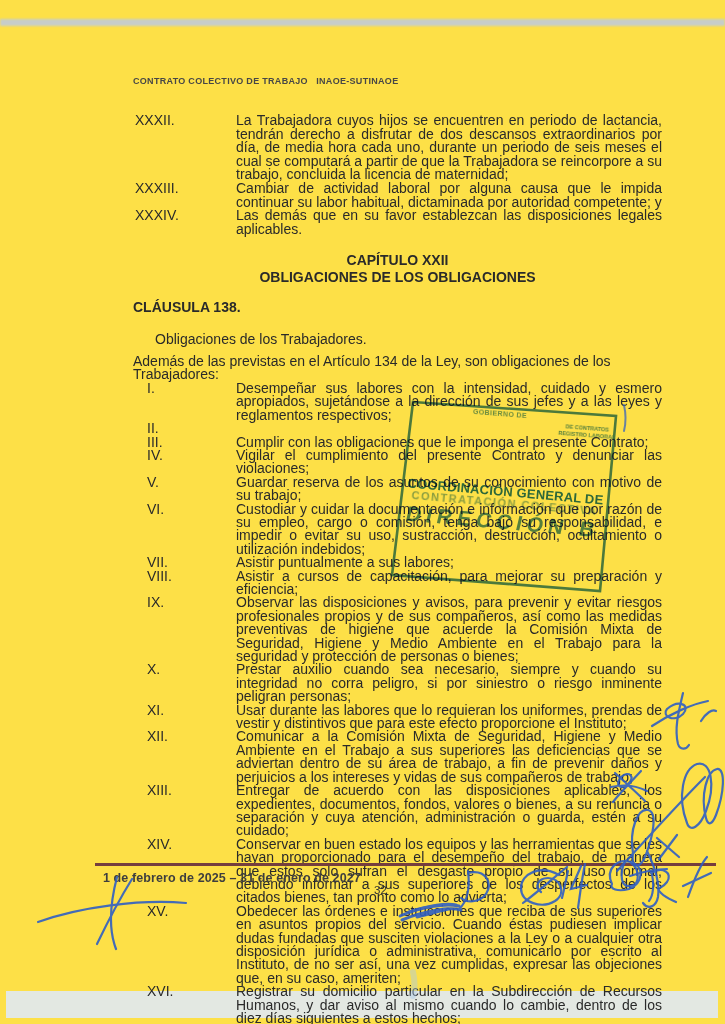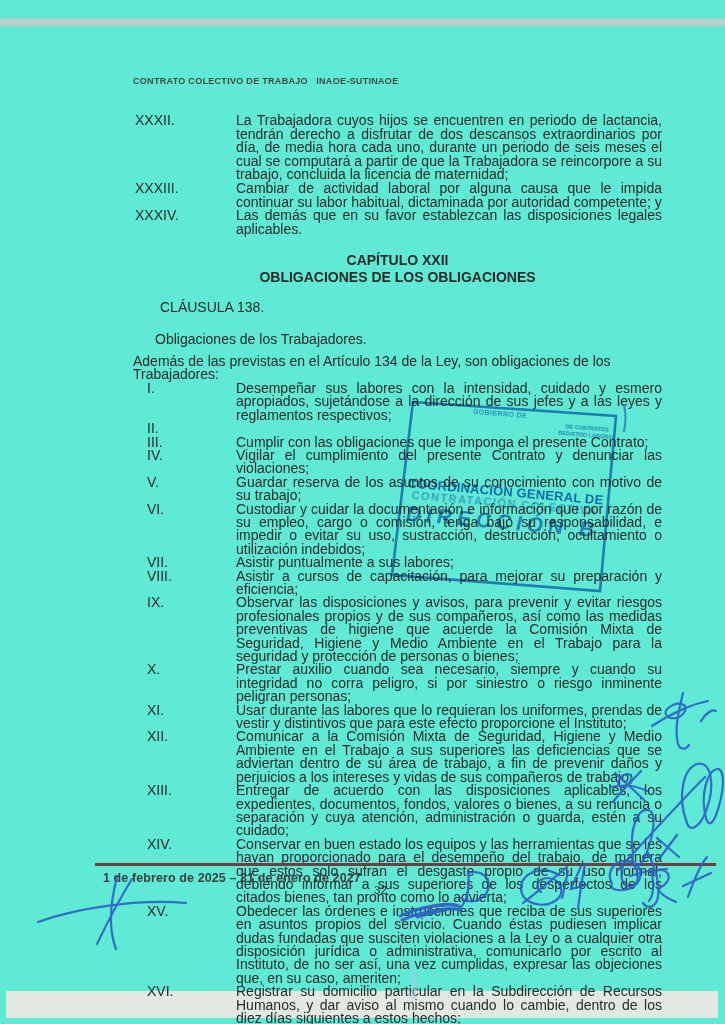--- a/index.html
+++ b/index.html
@@ -1,39 +1,39 @@
 <!DOCTYPE html>
 <html><head>
 <meta charset="utf-8">
 <style>
   html,body{margin:0;padding:0;background:#9a9a9a;}
   .canvas{
     position:relative;width:725px;height:1024px;overflow:hidden;
-    background:#5eead4;
+    background:#fde047;
     font-family:"Liberation Sans","DejaVu Sans",sans-serif;
     color:#2a2a2a;
   }
   .band-top{position:absolute;left:0;top:19px;width:725px;height:7px;background:#c7cdc8;filter:blur(1px);}
   .band-bottom{position:absolute;left:6px;top:991px;width:712px;height:27px;background:#e3e8e2;}
   .doc-header{
     position:absolute;left:133px;top:76px;
     font-size:9px;font-weight:bold;letter-spacing:.3px;color:#474747;white-space:pre;
   }
   .content{
     position:absolute;left:133px;top:114px;width:529px;
     font-size:14px;line-height:13.6px;
   }
   .row{display:flex;}
   .row .num{flex:0 0 57px;padding-left:2px;box-sizing:border-box;}
   .row .txt{flex:1;text-align:justify;margin-left:46px;}
   .obl .row .num{padding-left:14px;}
   .obl{line-height:13.4px;}
   .chapter{margin-top:18px;text-align:center;font-weight:bold;}
   .chapter .sub{margin-top:3px;}
-  .clause-heading{margin-top:16px;font-weight:normal;margin-left:27px;}
+  .clause-heading{margin-top:16px;font-weight:bold;}
   .p-indent{margin:19px 0 8px 0;padding-left:22px;}
   .p-flush{margin:0;}
   
   .footer-rule{position:absolute;left:95px;top:863px;width:621px;height:3px;background:#753e3e;}
   .footer-period{position:absolute;left:103px;top:871px;font-size:12.5px;font-weight:bold;color:#3e3e3e;letter-spacing:.1px;}
   .page-number{position:absolute;left:374px;top:884px;font-size:11.5px;color:#333;}
   
   .stamp-layer{position:absolute;left:0;top:0;width:725px;height:1024px;mix-blend-mode:multiply;pointer-events:none;}
   .stamp-border{position:absolute;left:0;top:0;}
   .stamp-small-left{

